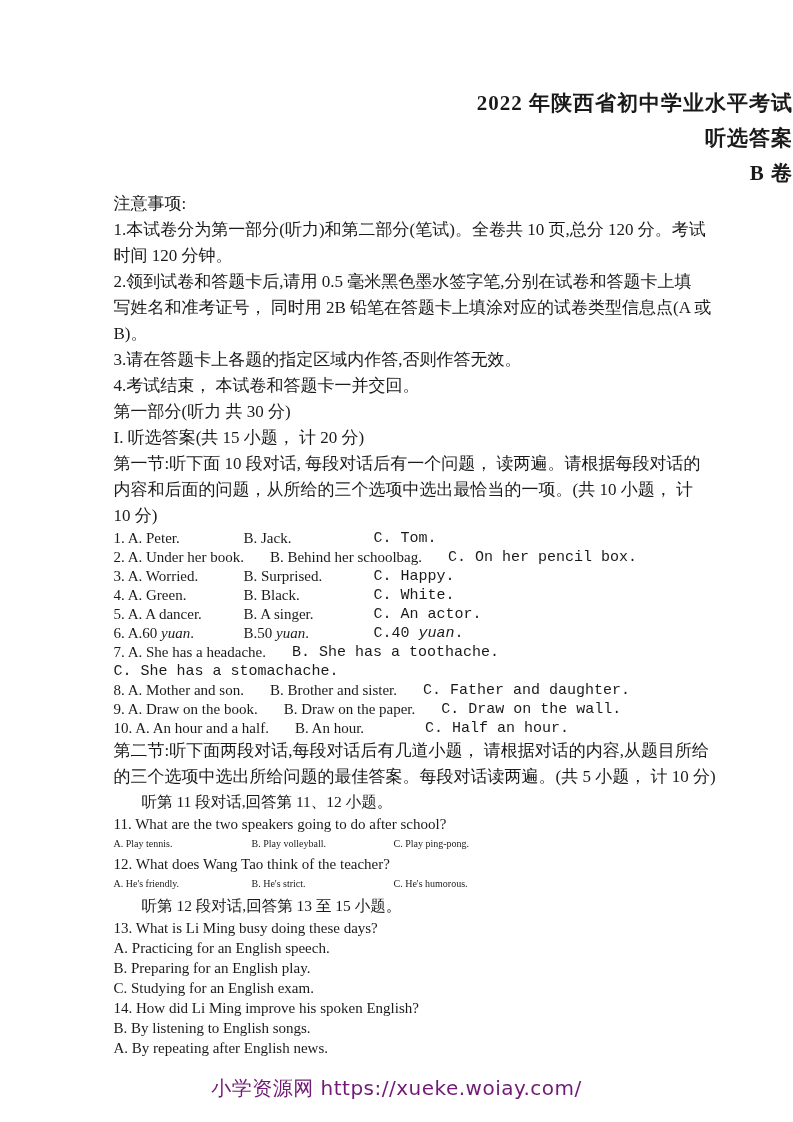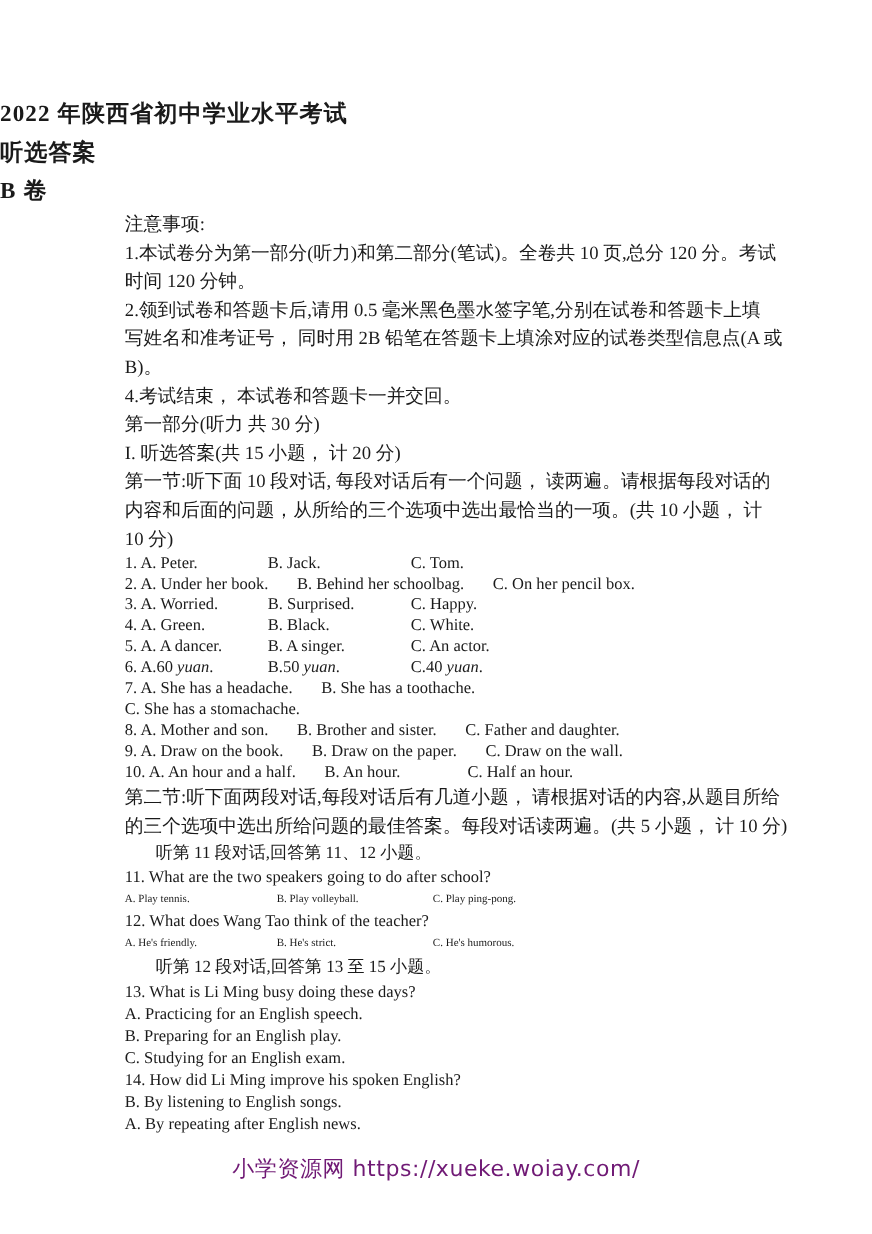--- a/index.html
+++ b/index.html
@@ -21,21 +21,21 @@
     position: relative;
     box-sizing: border-box;
     padding-top: 86px;
   }
   .content {
     width: 566px;
     margin: 0 auto;
   }
   
   .title-line {
-    text-align: left;
+    text-align: right;
     font-weight: 700;
     font-size: 21px;
     line-height: 35px;
     letter-spacing: 1px;
   }
   
   .cnb {
     font-weight: 400;
     font-size: 17px;
     line-height: 26px;
@@ -52,21 +52,21 @@
   
   .segline {
     display: flex;
     font-size: 15px;
     line-height: 19px;
     white-space: nowrap;
   }
   .segline .seg { margin-right: 26px; }
   .segline .seg:nth-child(1) { min-width: 104px; }
   .segline .seg:nth-child(2) { min-width: 104px; }
-  .segline .seg:last-child { margin-right: 0; }
+  .segline .seg:last-child { margin-right: 0; font-family: Liberation Mono, monospace; }
   
   .enline {
     font-size: 15px;
     line-height: 20px;
     white-space: nowrap;
   }
   .en2opts {
     display: flex;
     font-size: 10px;
     line-height: 20px;
@@ -98,20 +98,21 @@
   </div>
 
   <div class="content">
 
     <div class="cnb">注意事项:</div>
     <div class="cnb">1.本试卷分为第一部分(听力)和第二部分(笔试)。全卷共 10 页,总分 120 分。考试</div>
     <div class="cnb">时间 120 分钟。</div>
     <div class="cnb">2.领到试卷和答题卡后,请用 0.5 毫米黑色墨水签字笔,分别在试卷和答题卡上填</div>
     <div class="cnb">写姓名和准考证号， 同时用 2B 铅笔在答题卡上填涂对应的试卷类型信息点(A 或</div>
     <div class="cnb">B)。</div>
+    <div class="cnb">3.请在答题卡上各题的指定区域内作答,否则作答无效。</div>
     <div class="cnb">4.考试结束， 本试卷和答题卡一并交回。</div>
 
     <div class="cnb">第一部分(听力 共 30 分)</div>
     <div class="cnb">I. 听选答案(共 15 小题， 计 20 分)</div>
 
     <div class="cnb">第一节:听下面 10 段对话, 每段对话后有一个问题， 读两遍。请根据每段对话的</div>
     <div class="cnb">内容和后面的问题，从所给的三个选项中选出最恰当的一项。(共 10 小题， 计</div>
     <div class="cnb">10 分)</div>
 
     <div class="segline">

